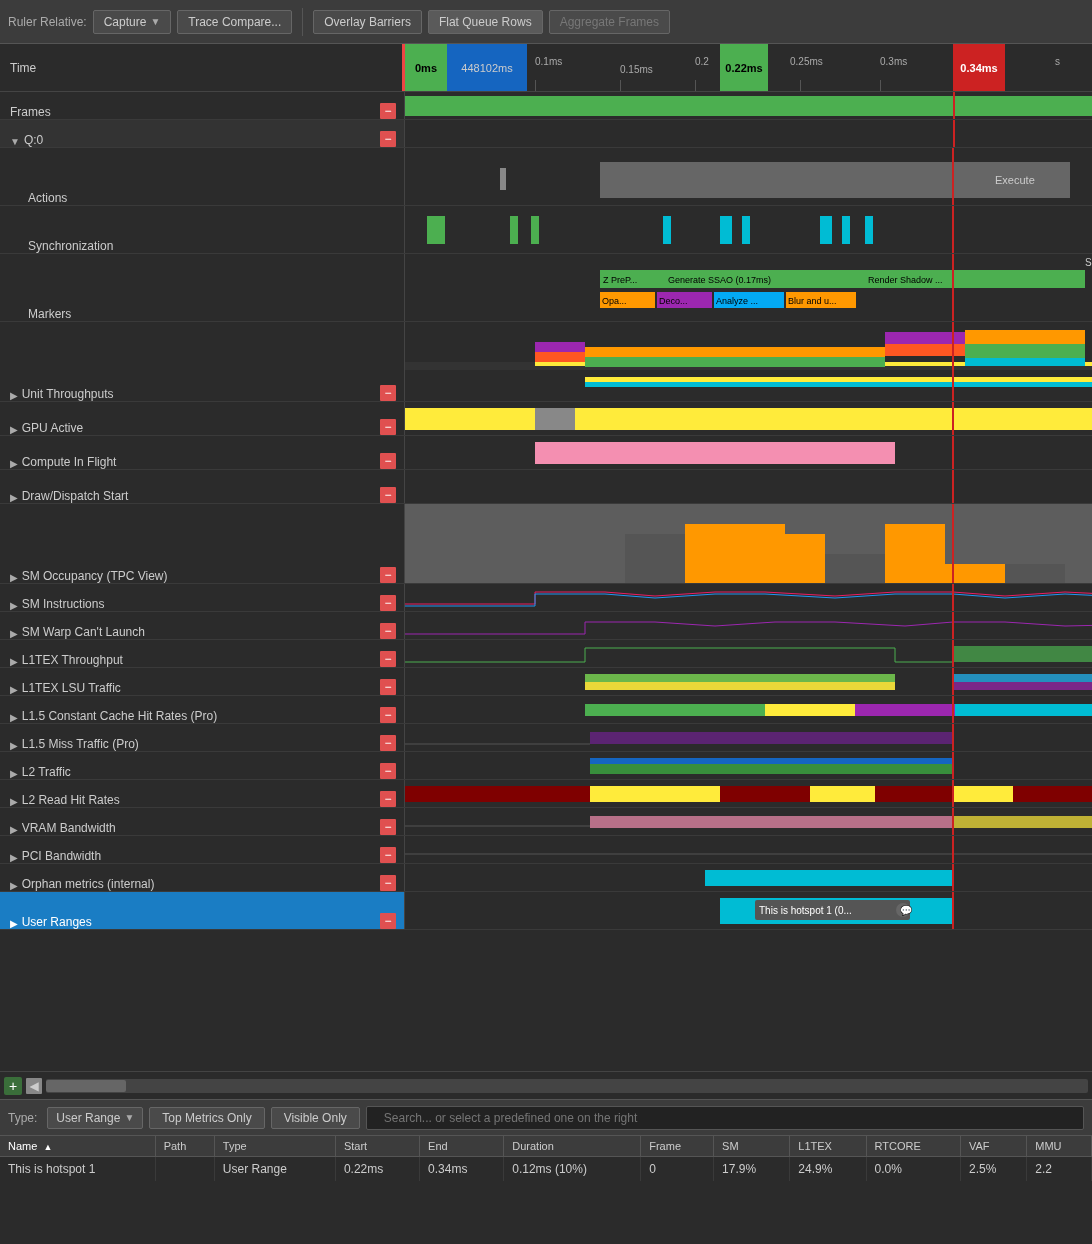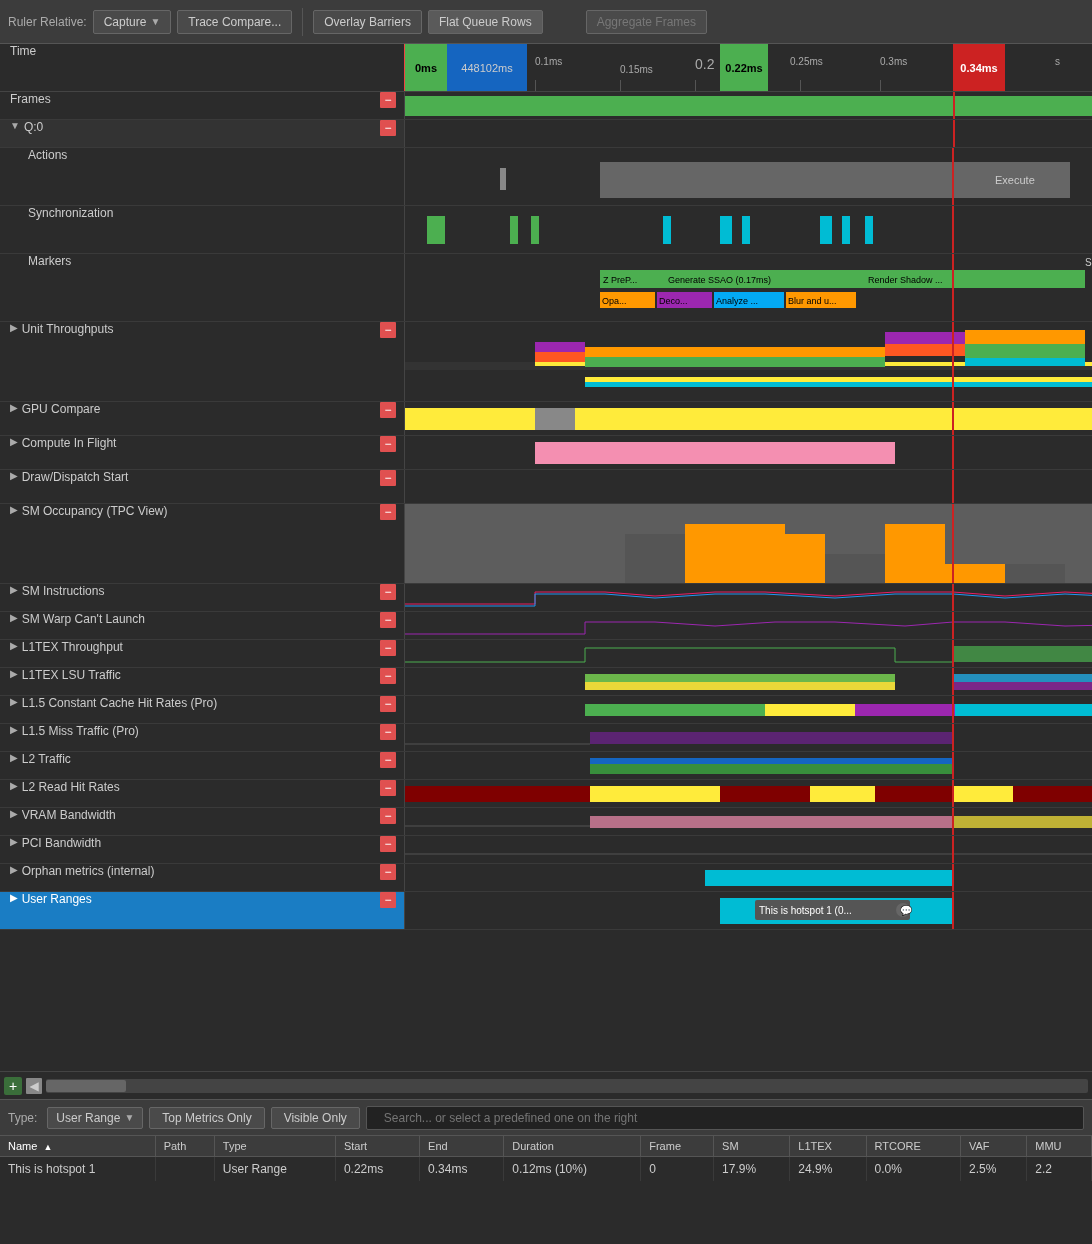--- a/index.html
+++ b/index.html
@@ -53,24 +53,25 @@
       background: #2b2b2b;
       display: flex;
       align-items: stretch;
       border-bottom: 1px solid #444;
       overflow: hidden;
     }
     .timeline-header-label {
       width: 405px;
       min-width: 405px;
       display: flex;
+      align-items: center;
       padding-left: 10px;
       font-size: 12px;
       color: #ccc;
-      border-right: 1px solid #ef4444;
+      border-right: 3px solid #ef4444;
     }
     .collapse-btn {
       background: #e05050;
       color: white;
       border: none;
       width: 16px;
       height: 16px;
       font-size: 12px;
       cursor: pointer;
       display: flex;
@@ -204,21 +205,21 @@
     .full-row {
       display: flex;
       flex-direction: row;
       border-bottom: 1px solid #3a3a3a;
     }
 
     .label-cell {
       width: 405px;
       min-width: 405px;
       display: flex;
-      align-items: flex-start;
+      align-items: flex-end;
       padding: 0 8px 0 10px;
       border-right: 1px solid #444;
       flex-shrink: 0;
       gap: 4px;
     }
     .label-cell.blue-bg { background: #1a7dc4; }
 
     .content-cell {
       flex: 1;
       position: relative;
@@ -231,21 +232,21 @@
 <div class="toolbar">
   <span style="color:#aaa; font-size:12px;">Ruler Relative:</span>
   <div class="toolbar-item">
     <span>Capture</span>
     <span class="chevron-down">▼</span>
   </div>
   <div class="toolbar-item">Trace Compare...</div>
   <div class="toolbar-separator"></div>
   <div class="toolbar-item">Overlay Barriers</div>
   <div class="toolbar-item active">Flat Queue Rows</div>
-  <div class="toolbar-item" style="color:#777;margin-left:37px;">Aggregate Frames</div>
+  <div class="toolbar-item" style="color:#777;">Aggregate Frames</div>
 </div>
 
 <div style="display:flex; flex-direction:column; height: calc(1244px - 44px);">
 
   <div class="timeline-header">
     <div class="timeline-header-label">
       <span>Time</span>
     </div>
 
     <div style="flex:1; position:relative; background:#2b2b2b; overflow:hidden; height:48px;">
@@ -255,21 +256,21 @@
         <div style="position:absolute; left:0; top:0; height:100%; background:#4caf50; width:42px; display:flex; align-items:center; justify-content:center; font-size:11px; font-weight:bold; color:#000;">
           <span>0ms</span>
         </div>
 
         <div style="position:absolute; left:42px; top:0; height:100%; background:#1565c0; min-width:80px; display:flex; align-items:center; justify-content:center; font-size:11px; color:#ccc;">
           <span>448102ms</span>
         </div>
 
         <div style="position:absolute; top:12px; left:130px; font-size:10px; color:#aaa;">0.1ms</div>
         <div style="position:absolute; top:20px; left:215px; font-size:10px; color:#aaa;">0.15ms</div>
-        <div style="position:absolute; top:12px; left:290px; font-size:14px; color:#aaa;">0.2</div>
+        <div style="position:absolute; top:12px; left:290px; font-size:10px; color:#aaa;">0.2</div>
 
         <div style="position:absolute; left:315px; top:0; height:100%; background:#4caf50; width:48px; display:flex; align-items:center; justify-content:center; font-size:11px; font-weight:bold; color:#000;">
           <span>0.22ms</span>
         </div>
         <div style="position:absolute; top:12px; left:385px; font-size:10px; color:#aaa;">0.25ms</div>
         <div style="position:absolute; top:12px; left:475px; font-size:10px; color:#aaa;">0.3ms</div>
 
         <div style="position:absolute; left:548px; top:0; height:100%; background:#cc2222; width:52px; display:flex; align-items:center; justify-content:center; font-size:11px; font-weight:bold; color:#fff;">
           <span>0.34ms</span>
         </div>
@@ -406,21 +407,21 @@
           <rect x="560" y="8" width="120" height="14" fill="#ff9800"></rect>
           <rect x="560" y="36" width="120" height="8" fill="#00bcd4"></rect>
           <line x1="548" y1="0" x2="548" y2="80" stroke="#cc2222" stroke-width="2"></line>
         </svg>
       </div>
     </div>
 
     <div class="full-row" style="height:34px;">
       <div class="label-cell">
         <span style="color:#aaa; font-size:10px;">▶</span>
-        <span>GPU Compare</span>
+        <span>GPU Active</span>
         <button class="collapse-btn">−</button>
       </div>
       <div class="content-cell">
         <svg width="100%" height="100%">
           <rect x="0" y="6" width="750" height="22" fill="#ffeb3b"></rect>
           <rect x="130" y="6" width="40" height="22" fill="#888"></rect>
           <line x1="548" y1="0" x2="548" y2="34" stroke="#cc2222" stroke-width="2"></line>
         </svg>
       </div>
     </div>

